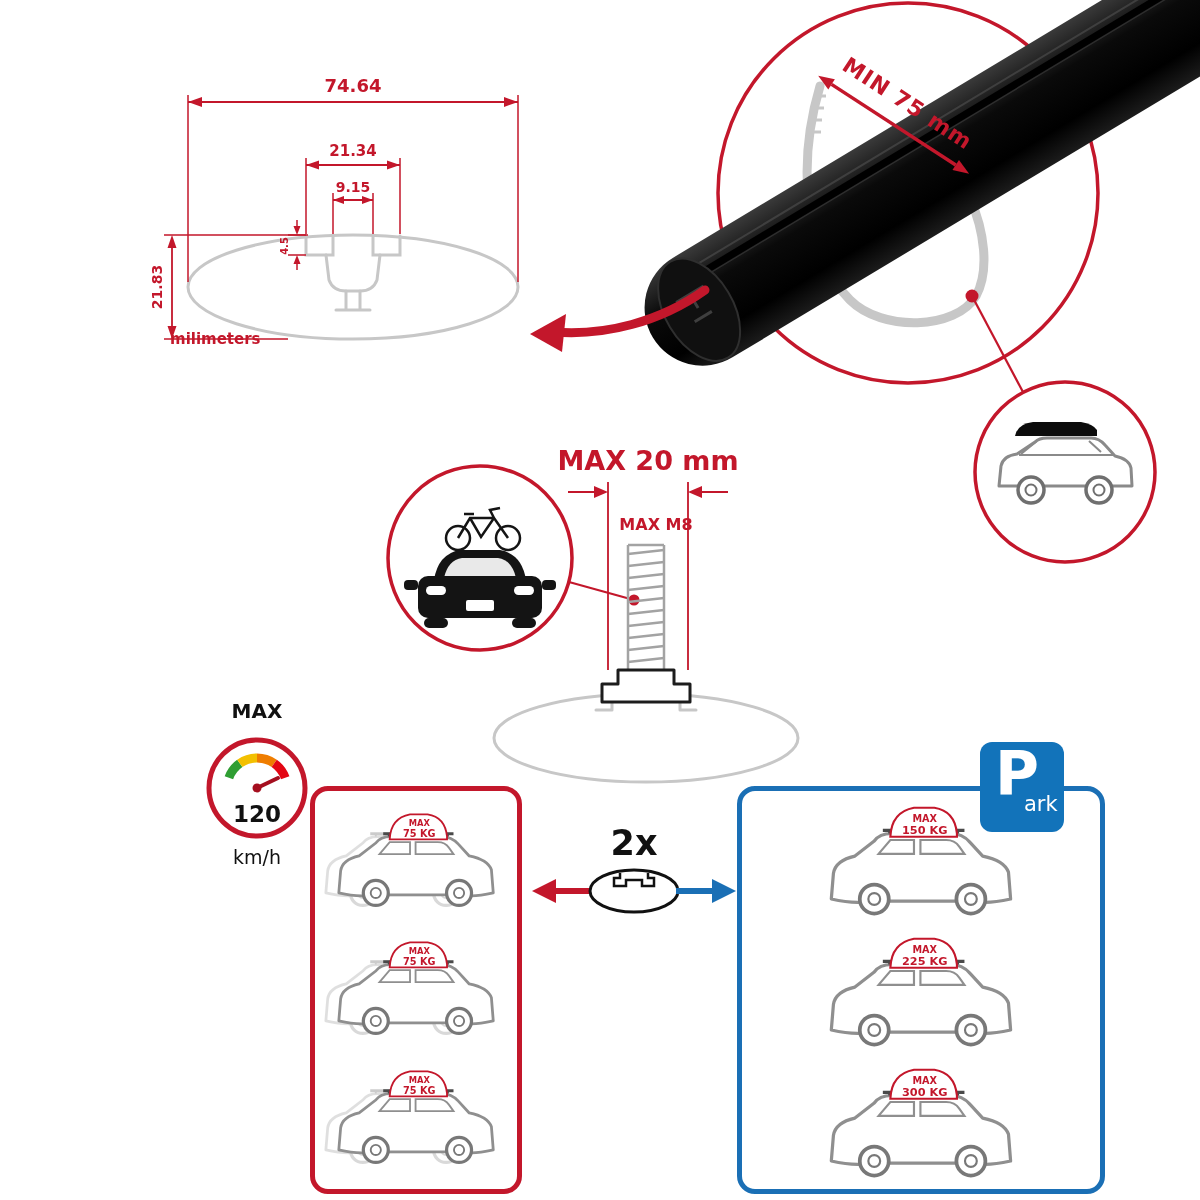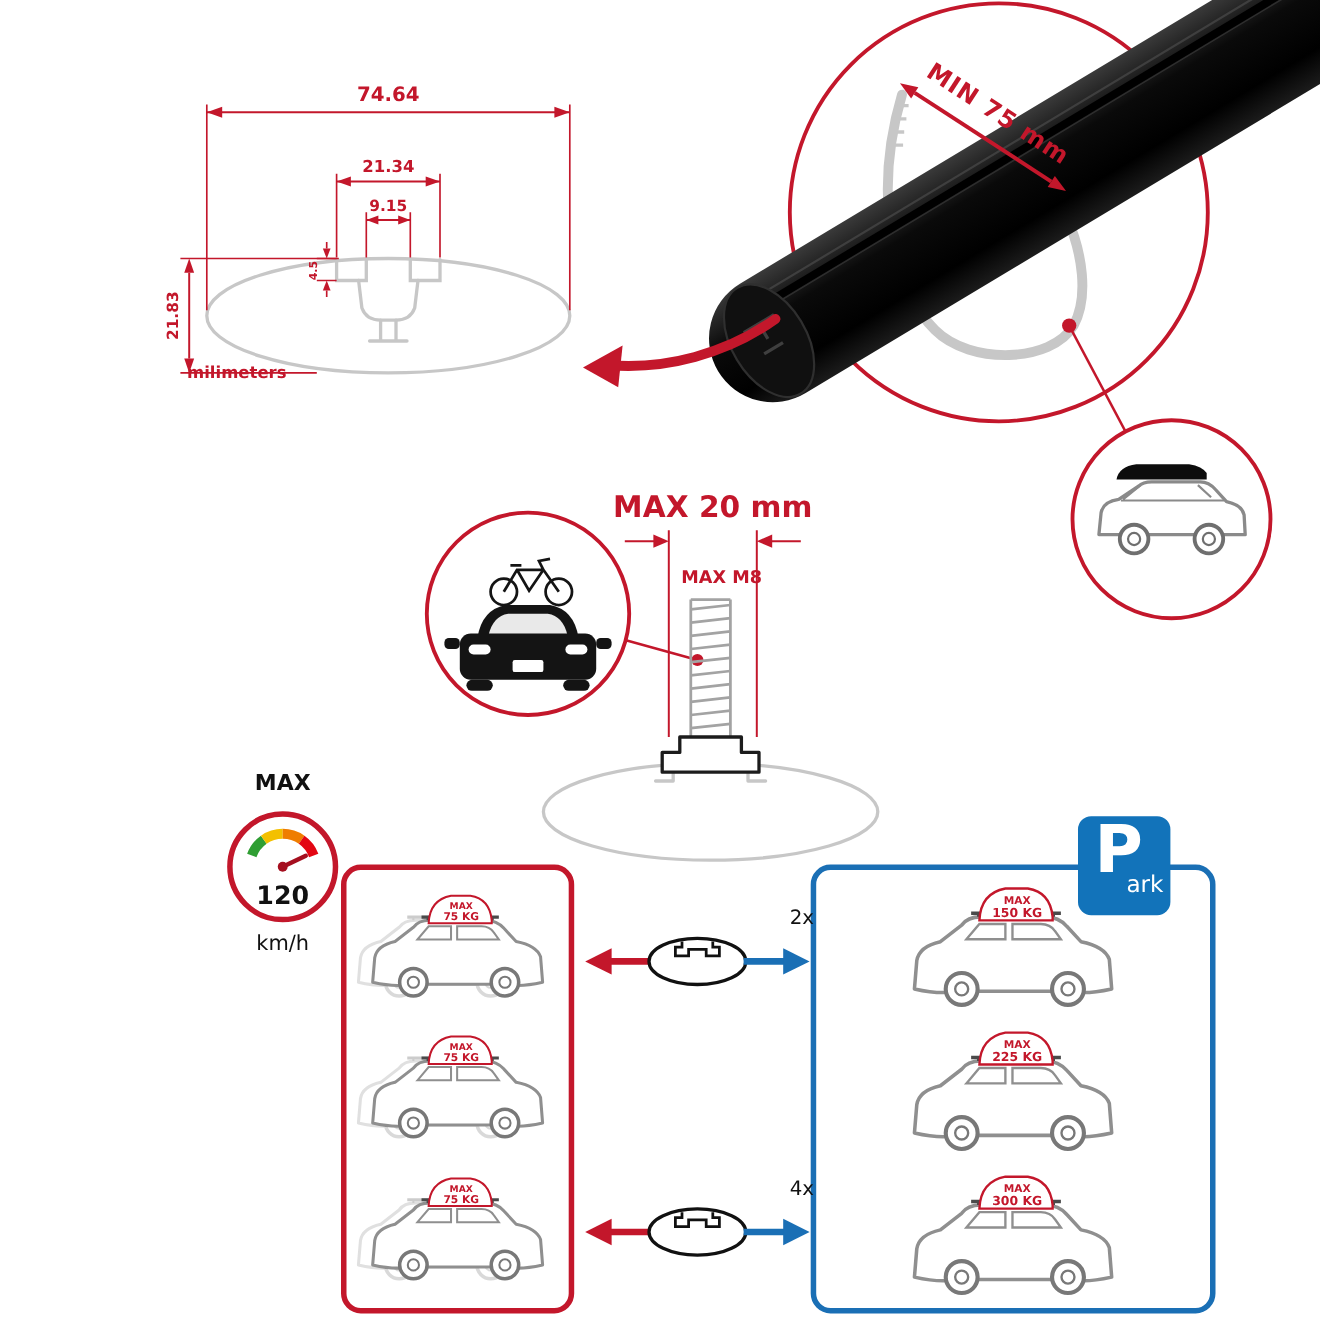--- a/index.html
+++ b/index.html
@@ -20,21 +20,21 @@
          justify-content:space-around;align-items:center;box-sizing:border-box;padding:6px 0;}
   .panel-red{border:5px solid #c3172b;border-radius:18px;}
   .panel-blue{border:5px solid #1a6fb5;border-radius:18px;}
   .car-row{display:flex;justify-content:center;align-items:center;}
 
   .tagtext1{fill:#c3172b;font-weight:bold;font-size:9px;text-anchor:middle;}
   .tagtext2{fill:#c3172b;font-weight:bold;font-size:10.5px;text-anchor:middle;}
 
   
   .multi-row{position:absolute;left:528px;width:212px;text-align:center;}
-  .multi-label{font-weight:normal;font-size:18px;color:#111;line-height:1;margin-bottom:4px;text-align:right;}
+  .multi-label{font-weight:bold;font-size:35px;color:#111;line-height:1;margin-bottom:4px;}
 
   
   #park{position:absolute;left:980px;top:742px;width:84px;height:90px;background:#1273ba;
         border-radius:12px;z-index:6;}
   #park .p-big{position:absolute;left:15px;top:-4px;color:#fff;font-weight:bold;font-size:60px;}
   #park .p-small{position:absolute;left:44px;top:50px;color:#fff;font-weight:normal;font-size:21px;}
 
   .speedtext{fill:#111;font-weight:bold;text-anchor:middle;}
 </style>
 </head>
@@ -318,25 +318,14 @@
       <path d="M 26 26 L 64 26" stroke="#c3172b" stroke-width="6"></path>
       <polygon points="4,26 28,14 28,38" fill="#c3172b"></polygon>
       <ellipse cx="106" cy="26" rx="44" ry="21" fill="#fff" stroke="#111" stroke-width="3"></ellipse>
       <path d="M 92 8 L 92 13 L 86 13 L 86 21 L 98 21 L 98 15 L 114 15 L 114 21 L 126 21 L 126 13 L 120 13 L 120 8" stroke="#111" stroke-width="2.5" fill="none"></path>
       <path d="M 148 26 L 186 26" stroke="#1a6fb5" stroke-width="6"></path>
       <polygon points="208,26 184,14 184,38" fill="#1a6fb5"></polygon>
     </svg>
   </div>
 
 
-  <div class="multi-row" style="top:1072px">
-    <div class="multi-label">4x</div>
-    <svg width="212" height="52" viewBox="0 0 212 52">
-      <path d="M 26 26 L 64 26" stroke="#c3172b" stroke-width="6"></path>
-      <polygon points="4,26 28,14 28,38" fill="#c3172b"></polygon>
-      <ellipse cx="106" cy="26" rx="44" ry="21" fill="#fff" stroke="#111" stroke-width="3"></ellipse>
-      <path d="M 92 8 L 92 13 L 86 13 L 86 21 L 98 21 L 98 15 L 114 15 L 114 21 L 126 21 L 126 13 L 120 13 L 120 8" stroke="#111" stroke-width="2.5" fill="none"></path>
-      <path d="M 148 26 L 186 26" stroke="#1a6fb5" stroke-width="6"></path>
-      <polygon points="208,26 184,14 184,38" fill="#1a6fb5"></polygon>
-    </svg>
-  </div>
 
 </div>
 
 </body></html>

